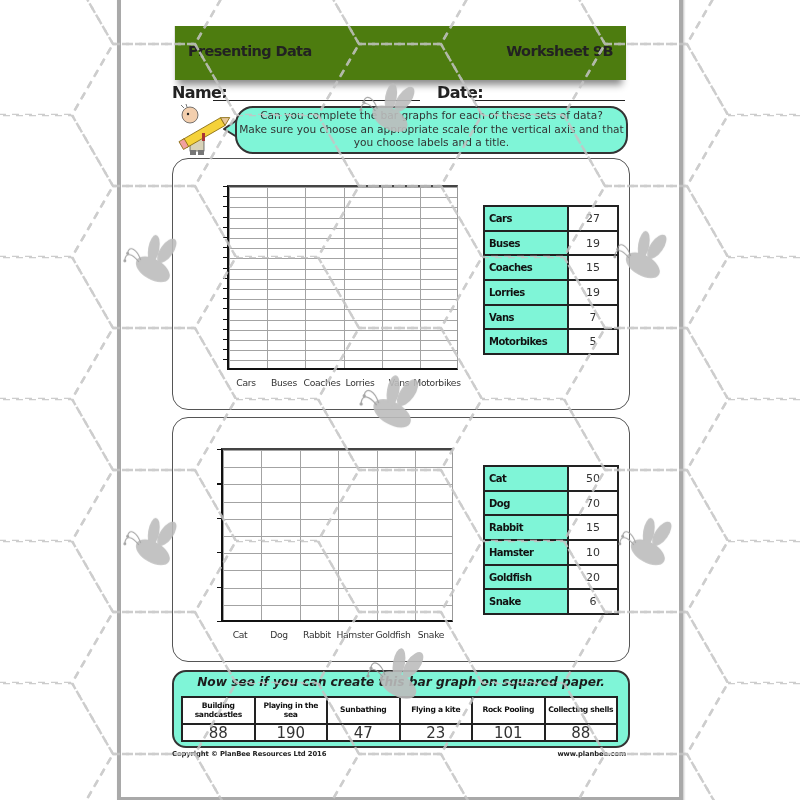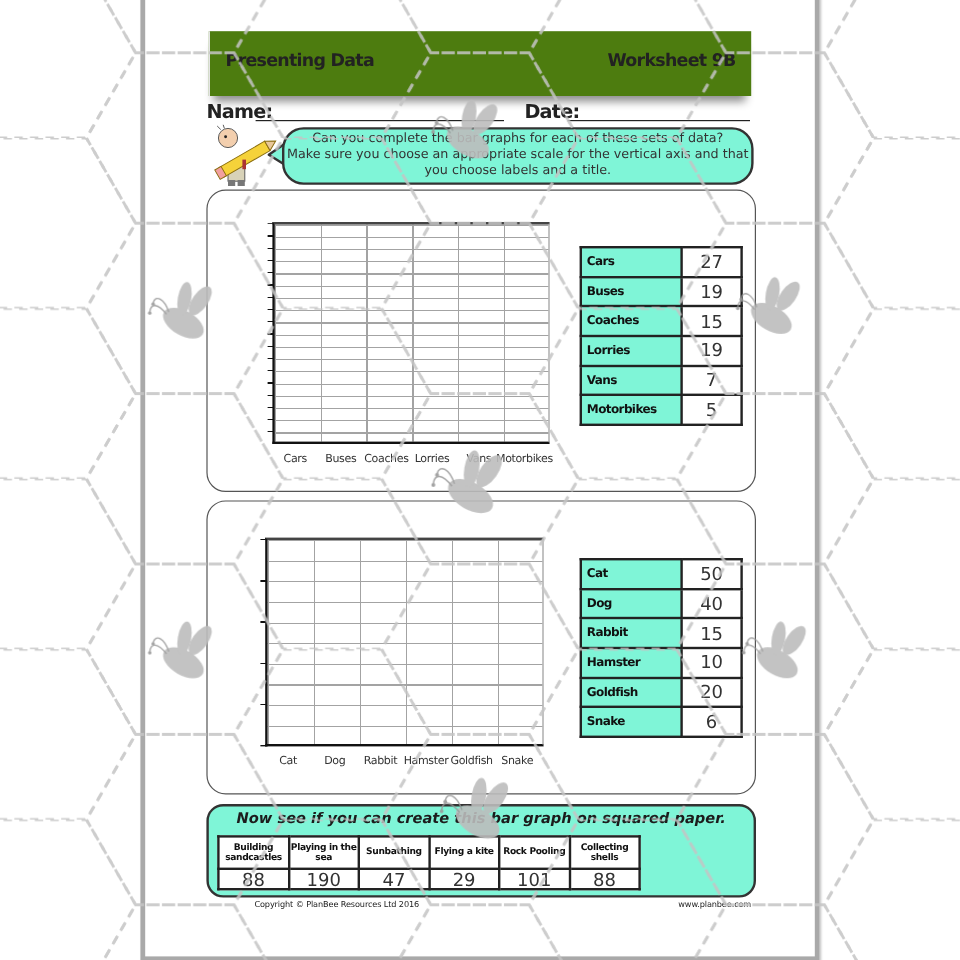--- a/index.html
+++ b/index.html
@@ -23,29 +23,29 @@
     .plot2 { left:221px; top:448px; width:232px; height:174px;
       background:
         repeating-linear-gradient(to bottom, #a3a3a3 0 1px, transparent 1px 17.2px),
         repeating-linear-gradient(to right, #a3a3a3 0 1px, transparent 1px 38.4px); }
     .ticks1 { left:223px; top:186px; width:5px; height:183px; background:repeating-linear-gradient(to bottom, #111 0 1px, transparent 1px 10.2px); }
     .ticks2 { left:217px; top:449px; width:5px; height:173px; background:repeating-linear-gradient(to bottom, #111 0 1.2px, transparent 1.2px 34.4px); }
     .xlabel { width:60px; margin-left:-30px; text-align:center; font-size:9.2px; color:#333; letter-spacing:-0.3px; white-space:nowrap; }
     table.data { border-collapse:collapse; position:absolute; }
     table.data td { border:2px solid #222; padding:0; }
     table.side td.lab { background:#7ff5d7; width:78px; font-family:"DejaVu Sans", sans-serif; font-weight:bold; font-size:10px; letter-spacing:-0.5px; padding-left:4px; color:#111; }
-    table.side td.val { background:#fff; text-align:center; font-size:15px; color:#333; }
+    table.side td.val { background:#fff; text-align:center; font-size:11px; color:#333; }
     table.side tr { height:24.7px; }
     .task-panel { left:172px; top:670px; width:454px; height:74px; background:#7ff5d7; border:2px solid #333; border-radius:14px; }
     .task-title { left:172px; top:675px; width:458px; text-align:center; font-size:12.2px; font-style:italic; font-weight:bold; color:#1c1c1c; }
-    table.task { left:181px; top:696px; width:353px; background:#fff; table-layout:fixed; }
+    table.task { left:181px; top:696px; width:437px; background:#fff; table-layout:fixed; }
     table.task td { text-align:center; }
     table.task tr.h td { height:25px; font-weight:bold; font-size:7.6px; letter-spacing:-0.3px; line-height:8.5px; color:#111; }
     table.task tr.v td { height:15px; font-size:15px; color:#333; line-height:14px; }
-    .footer { top:750px; font-size:6.8px; font-weight:normal; color:#222; letter-spacing:-0.1px;margin-left:40px; }
+    .footer { top:750px; font-size:6.8px; font-weight:bold; color:#222; letter-spacing:-0.1px; }
     .overlay { left:0; top:0; width:800px; height:800px; pointer-events:none; }
   </style>
 </head>
 <body>
 
 <div class="abs page"></div>
 
 <div class="abs header-box">
   <span class="abs comic header-title">Presenting Data</span>
   <span class="abs comic header-ws">Worksheet 9B</span>
@@ -131,21 +131,21 @@
 <span class="abs xlabel" style="left:431px; top:629px;">Snake</span>
 
 <table class="data side" style="left:483px; top:465px; width:136px;">
   <tbody>
       <tr>
         <td class="lab">Cat</td>
         <td class="val">50</td>
       </tr>
   <tr>
         <td class="lab">Dog</td>
-        <td class="val">40</td>
+        <td class="val">70</td>
       </tr>
   <tr>
         <td class="lab">Rabbit</td>
         <td class="val">15</td>
       </tr>
   <tr>
         <td class="lab">Hamster</td>
         <td class="val">10</td>
       </tr>
   <tr>
@@ -168,21 +168,21 @@
     <td>Playing in the sea</td>
     <td>Sunbathing</td>
     <td>Flying a kite</td>
     <td>Rock Pooling</td>
     <td>Collecting shells</td>
   </tr>
   <tr class="v">
     <td>88</td>
     <td>190</td>
     <td>47</td>
-    <td>29</td>
+    <td>23</td>
     <td>101</td>
     <td>88</td>
   </tr>
 </tbody>
   </table>
 
 <span class="abs footer" style="left:172px;">Copyright © PlanBee Resources Ltd 2016</span>
 <span class="abs footer" style="right:174px;">www.planbee.com</span>
 
 <svg class="abs overlay" viewBox="0 0 800 800">

